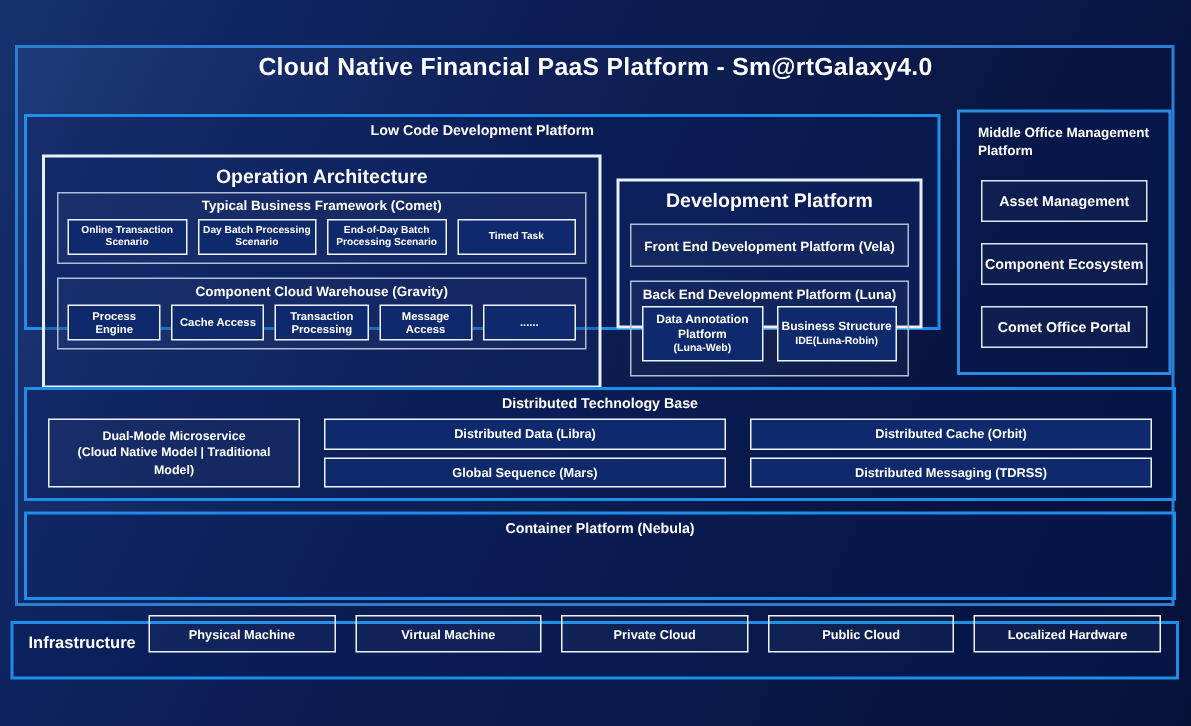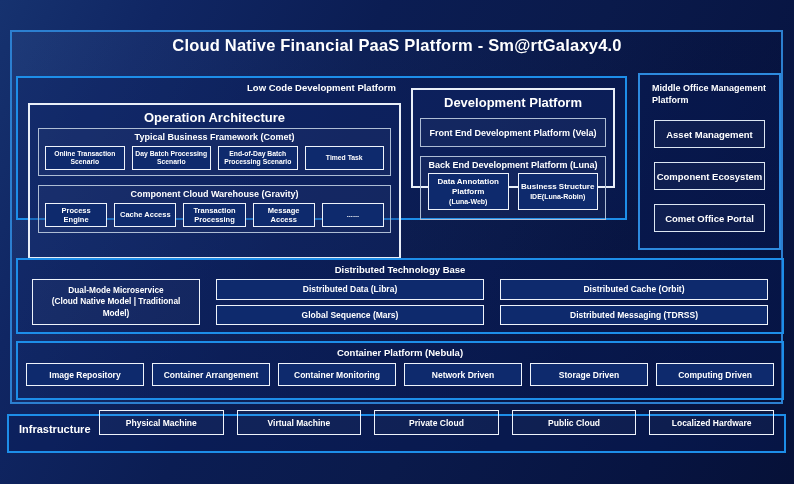--- a/index.html
+++ b/index.html
@@ -43,21 +43,21 @@
   #distributed   { left: 16px; top: 258px; width: 768px; height: 76px; }
   #container-platform { left: 16px; top: 341px; width: 768px; height: 59px; }
   #infrastructure { left: 7px; top: 414px; width: 779px; height: 39px; display: flex; align-items: flex-end; padding: 16px 10px; }
 
   
   .arch-panel {
     border: 2px solid #e9eff8;
     background: rgba(16, 40, 105, 0.35);
   }
   #op-arch   { left: 28px;  top: 103px; width: 373px; height: 156px; }
-  #dev-plat  { left: 411px; top: 88px; width: 204px; height: 100px; }
+  #dev-plat  { left: 411px; top: 119px; width: 204px; height: 100px; }
   .arch-title { text-align: center; font-size: 13px; padding: 5px 0 3px; }
 
   
   .frame {
     border: 1px solid #aebdd4;
     background: rgba(255,255,255,0.03);
   }
   .frame-label { text-align: center; font-size: 9px; padding-top: 3px; }
   .comet-frame, .gravity-frame { margin: 0 8px; }
   .comet-frame { height: 48px; }
@@ -229,28 +229,20 @@
     </div>
     <div class="dist-col">
       <div class="dist-box">Distributed Cache (Orbit)</div>
       <div class="dist-box">Distributed Messaging (TDRSS)</div>
     </div>
   </div>
 </div>
 
 <div class="abs section" id="container-platform">
   <div class="section-label">Container Platform (Nebula)</div>
-  <div class="cp-row">
-    <div class="cp-box">Image Repository</div>
-    <div class="cp-box">Container Arrangement</div>
-    <div class="cp-box">Container Monitoring</div>
-    <div class="cp-box">Network Driven</div>
-    <div class="cp-box">Storage Driven</div>
-    <div class="cp-box">Computing Driven</div>
-  </div>
 </div>
 
 <div class="abs section" id="infrastructure">
   <div class="infra-label">Infrastructure</div>
   <div class="infra-boxes">
     <div class="infra-box">Physical Machine</div>
     <div class="infra-box">Virtual Machine</div>
     <div class="infra-box">Private Cloud</div>
     <div class="infra-box">Public Cloud</div>
     <div class="infra-box">Localized Hardware</div>

